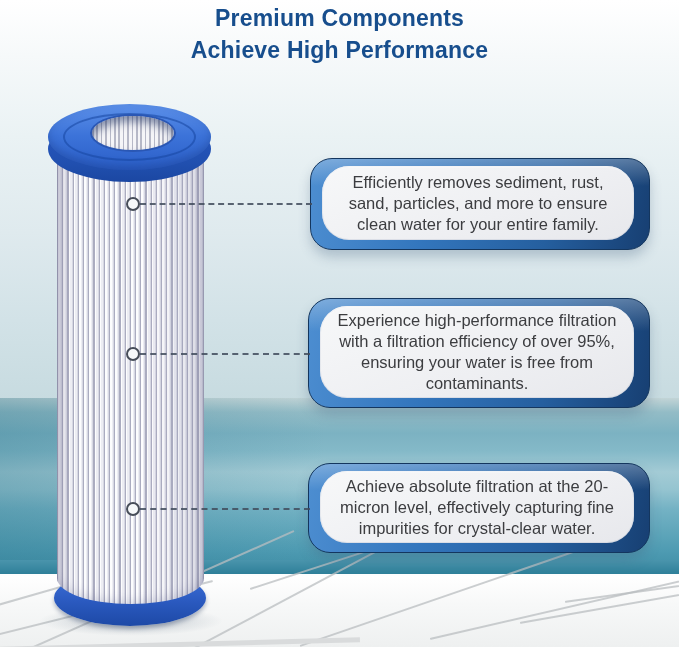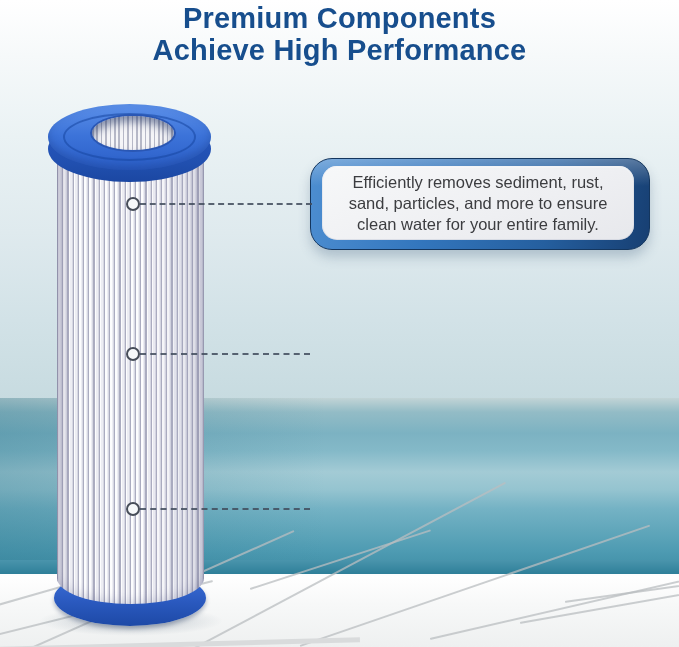--- a/index.html
+++ b/index.html
@@ -33,21 +33,21 @@
     transform-origin:left center; opacity:.75; z-index:1;
   }
   .deck-strip {
     position:absolute; left:0; top:642px; width:360px; height:5px;
     background:#d9dbdc; transform:rotate(-1.5deg); z-index:1;
   }
 
   
   .title {
     position:absolute; left:0; top:2px; width:679px; z-index:6;
-    text-align:center; color:#174e8d; font-weight:bold; font-size:29px; line-height:32px;
+    text-align:center; color:#174e8d; font-weight:bold; font-size:23px; line-height:32px;
     letter-spacing:.2px;
   }
 
   
   .filter { position:absolute; left:0; top:0; width:679px; height:647px; z-index:2; }
   .ground-shadow {
     position:absolute; left:38px; top:606px; width:186px; height:30px; border-radius:50%;
     background:radial-gradient(ellipse at center, rgba(50,75,100,.28) 0%, rgba(50,75,100,0) 70%);
   }
   .base-cap {
@@ -95,21 +95,21 @@
   
   .callout {
     position:absolute; z-index:5; border-radius:22px; padding:7px 15px 9px 11px;
     background:
       linear-gradient(180deg, rgba(255,255,255,.28) 0%, rgba(255,255,255,0) 30%),
       linear-gradient(100deg,#4d8ed1 0%,#3376bd 35%,#255f9f 70%,#173f72 100%);
     border:1px solid #143providing:; border:1px solid #14365e;
     box-shadow:0 7px 12px rgba(70,100,130,.30);
   }
   .callout-inner {
-    width:100%; height:100%; border-radius:15px;
+    width:100%; height:100%; border-radius:27px;
     background:linear-gradient(160deg,#f7f8f9 0%,#eeeff2 60%,#e7e8ec 100%);
     box-shadow:inset 0 1px 2px rgba(255,255,255,.9), inset 0 0 0 1px rgba(120,140,170,.18);
     display:flex; align-items:center; justify-content:center; text-align:center;
     color:#3c3d40; font-size:16.5px; line-height:21px; padding:4px 10px;
   }
   .box1 { left:310px; top:158px; width:340px; height:92px; }
   .box2 { left:308px; top:298px; width:342px; height:110px; }
   .box3 { left:308px; top:463px; width:342px; height:90px; }
 </style>
 </head>
@@ -150,14 +150,20 @@
   <div class="connector-line" style="left:140px; top:203px; width:172px;"></div>
   <div class="connector-dot" style="left:126px; top:197px;"></div>
   <div class="connector-line" style="left:140px; top:353px; width:170px;"></div>
   <div class="connector-dot" style="left:126px; top:347px;"></div>
   <div class="connector-line" style="left:140px; top:508px; width:170px;"></div>
   <div class="connector-dot" style="left:126px; top:502px;"></div>
 
   <div class="callout box1">
     <div class="callout-inner">Efficiently removes sediment, rust, sand, particles, and more to ensure clean water for your entire family.</div>
   </div>
+  <div class="callout box2">
+    <div class="callout-inner">Experience high-performance filtration with a filtration efficiency of over 95%, ensuring your water is free from contaminants.</div>
+  </div>
+  <div class="callout box3">
+    <div class="callout-inner">Achieve absolute filtration at the 20-micron level, effectively capturing fine impurities for crystal-clear water.</div>
+  </div>
 
 </div>
 
 </body></html>

